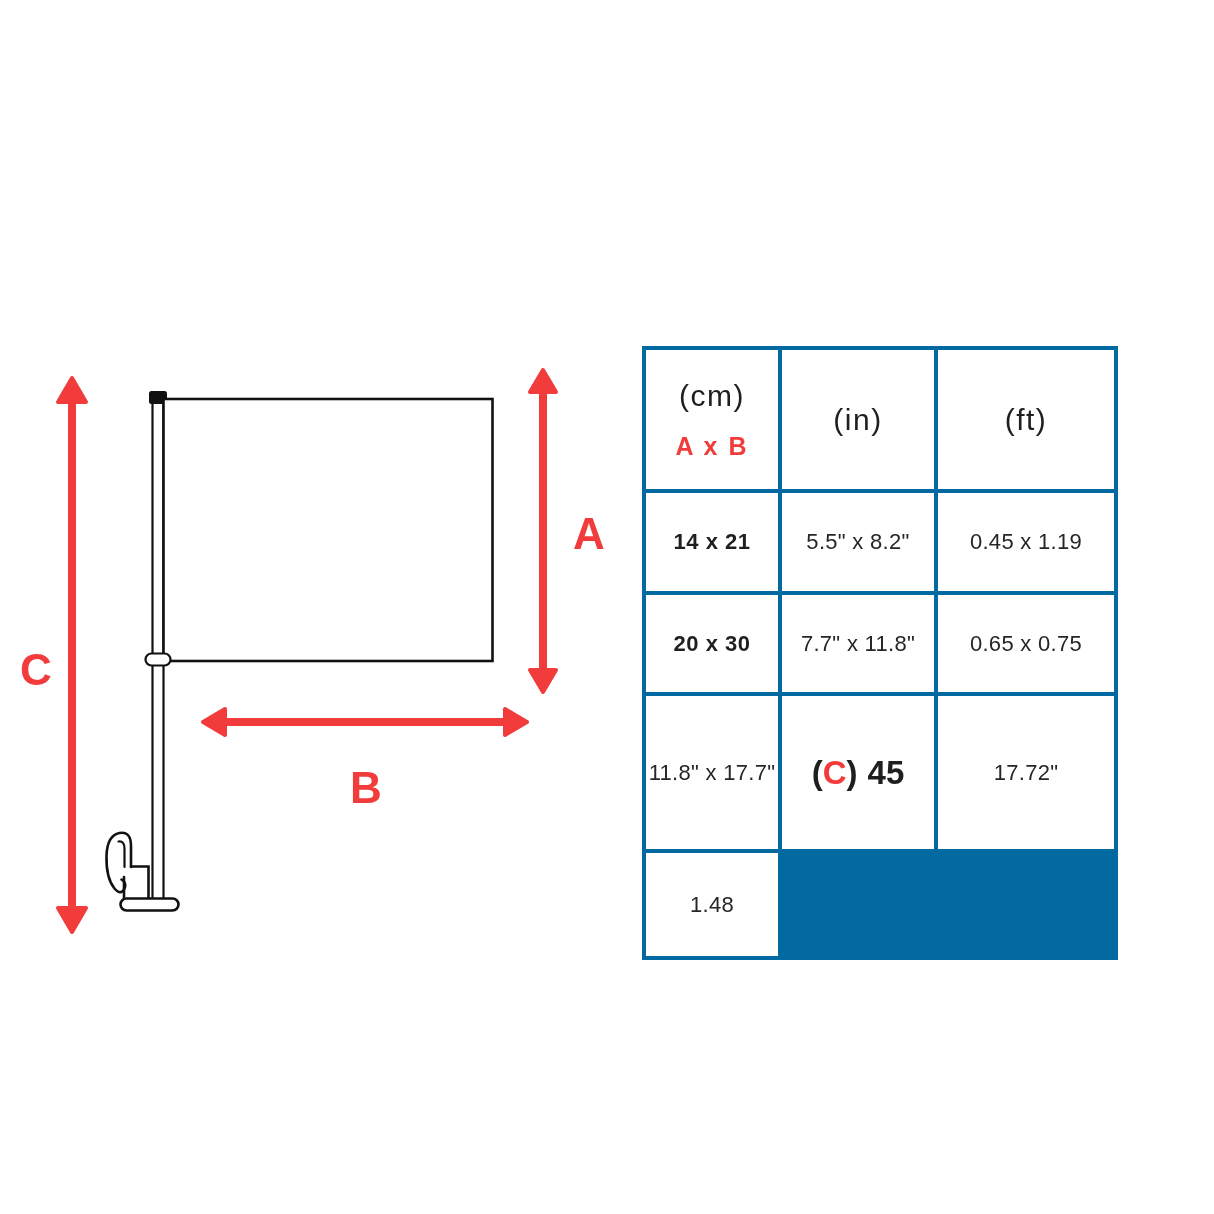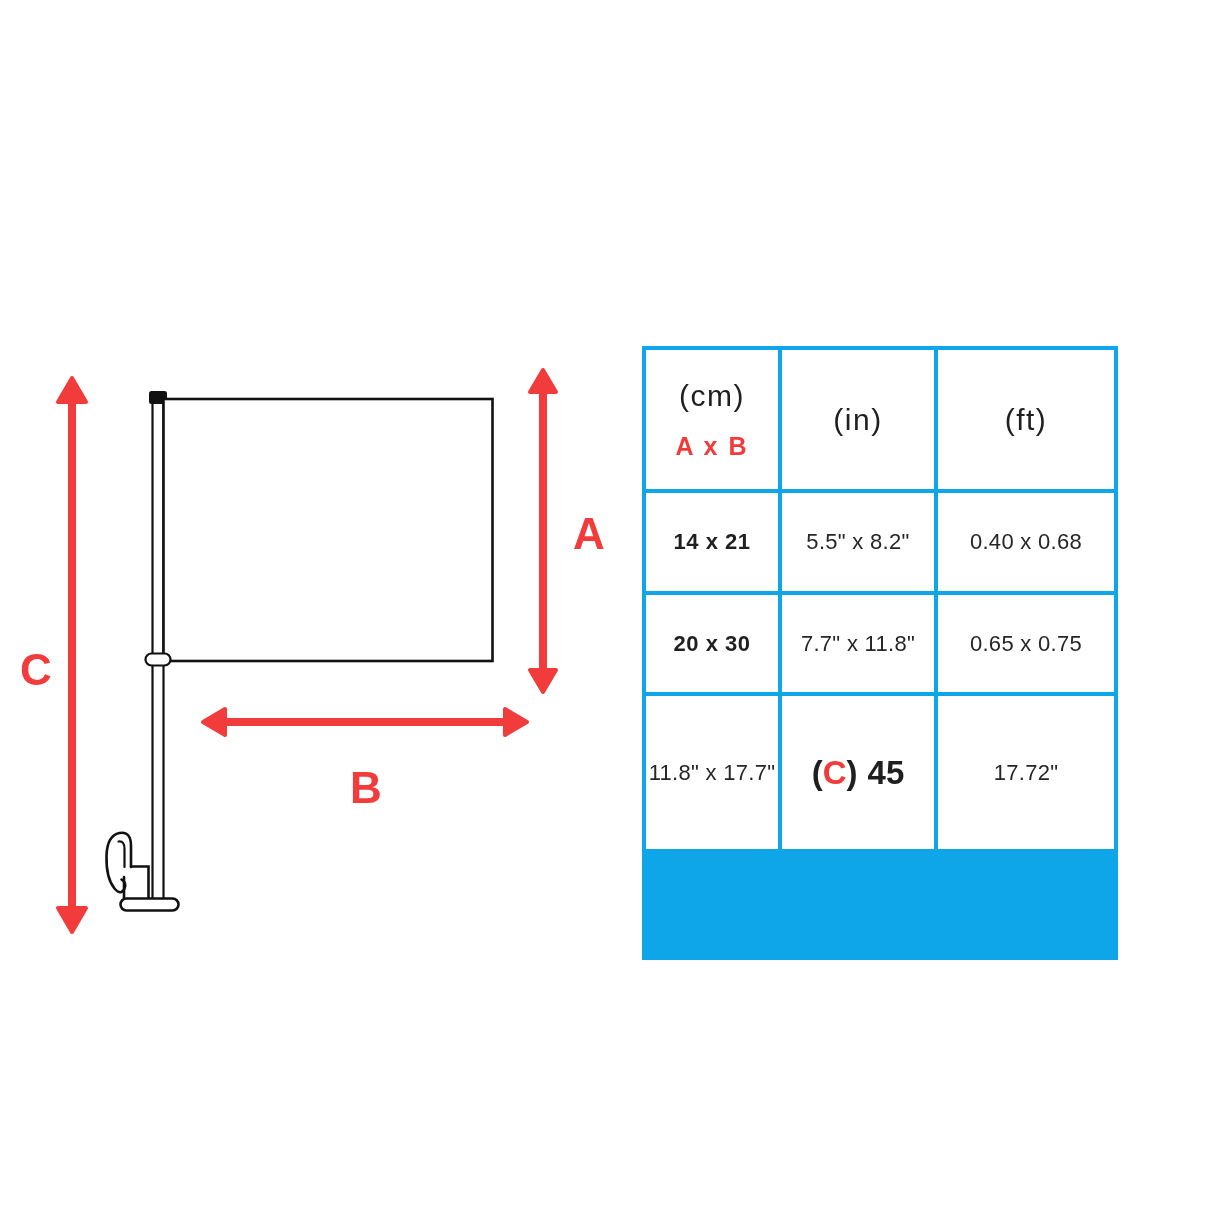--- a/index.html
+++ b/index.html
@@ -13,21 +13,21 @@
     position:absolute;transform:translate(-50%,-50%);
     color:#F23C3C;font-weight:700;font-size:44px;line-height:1;
     font-family:"Liberation Sans",sans-serif;user-select:none;
   }
   #label-a{left:589px;top:534px;}
   #label-b{left:366px;top:788px;}
   #label-c{left:36px;top:670px;}
   
   .size-table{
     position:absolute;left:642px;top:346px;width:476px;height:614px;
-    background:#0ea5e9;display:grid;
+    background:#0369a1;display:grid;
     grid-template-columns:132px 152px 1fr;
     grid-template-rows:139px 98px 97px 153px 1fr;
     gap:4px;padding:4px;box-sizing:border-box;
   }
   .cell{
     background:#ffffff;display:flex;align-items:center;justify-content:center;
     text-align:center;color:#1f1f1f;
   }
   .cell.hdr{font-size:30px;letter-spacing:1.5px;flex-direction:column;line-height:1.25;}
   .hdr-sub{color:#F23C3C;font-weight:700;font-size:25px;letter-spacing:2px;margin-top:17px;}
@@ -84,29 +84,30 @@
 
   <div class="cell hdr">
     <span>(cm)</span>
     <span class="hdr-sub">A x B</span>
   </div>
   <div class="cell hdr">(in)</div>
   <div class="cell hdr">(ft)</div>
 
   <div class="cell cm-cell">14 x 21</div>
   <div class="cell val-cell">5.5" x 8.2"</div>
-  <div class="cell val-cell">0.40 x 0.68</div>
+  <div class="cell val-cell">0.45 x 1.19</div>
 
   <div class="cell cm-cell">20 x 30</div>
   <div class="cell val-cell">7.7" x 11.8"</div>
   <div class="cell val-cell">0.65 x 0.75</div>
 
   <div class="cell val-cell">11.8" x 17.7"</div>
 
   <div class="cell cm-cell c45">
     <span>(</span>
       <span class="red">C</span>
       <span>)</span>
       <span class="num">45</span>
   </div>
   <div class="cell val-cell">17.72"</div>
+  <div class="cell val-cell">1.48</div>
 
 </div>
 
 </body></html>

